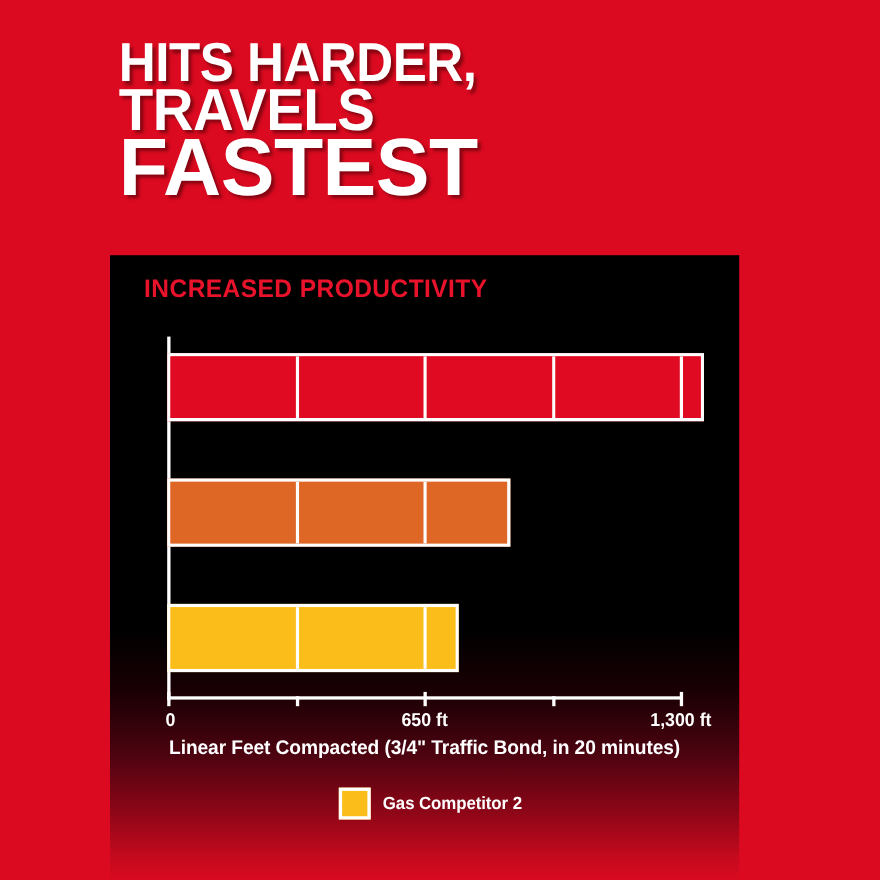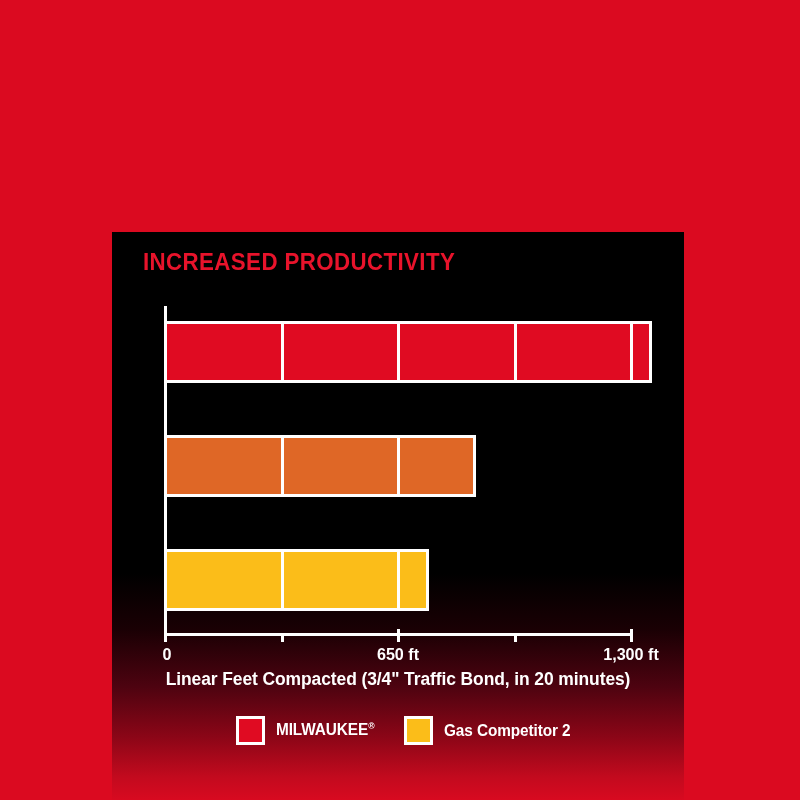--- a/index.html
+++ b/index.html
@@ -50,21 +50,21 @@
   }
   .headline .l3 {
     font-size: 74px;
     transform: scaleX(0.99);
     margin-top: -8px;
   }
 
   
   .panel {
     position: absolute;
-    left: 112px;
+    left: 100px;
     top: 232px;
     width: 572px;
     height: 568px;
     background: linear-gradient(to bottom,
         #000000 0%,
         #000000 60%,
         #1a0004 70%,
         #4d0310 80%,
         #8c0617 89%,
         #c30a1e 96%,
@@ -194,20 +194,25 @@
   .legend-label sup {
     font-size: 9px;
     vertical-align: super;
   }
 </style>
 </head>
 <body>
 
 <div id="ad">
 
+  <div class="headline">
+    <span class="line l1">HITS HARDER,</span>
+    <span class="line l2">TRAVELS</span>
+    <span class="line l3">FASTEST</span>
+  </div>
 
   <div class="panel">
 
     <div class="panel-title">INCREASED PRODUCTIVITY</div>
 
     <div class="plot" id="plot">
       <div class="y-axis"></div>
       <div class="x-axis"></div>
 
     <div class="tick major" style="left: 52px;"></div>
@@ -234,24 +239,20 @@
           <div class="seg" style="width: 116.5px; background: rgb(251, 189, 25);"></div>
           <div class="seg" style="width: 116.5px; background: rgb(251, 189, 25);"></div>
           <div class="seg" style="width: 26.1677px; background: rgb(251, 189, 25);"></div>
         </div>
       </div>
 
     <div class="axis-caption">Linear Feet Compacted (3/4" Traffic Bond, in 20 minutes)</div>
 
     <div class="legend" id="legend">
 
-    <div class="legend-item">
-          <span class="swatch" style="background: rgb(224, 11, 34);"></span>
-          <span class="legend-label">MILWAUKEE<sup>®</sup></span>
-        </div>
         <div class="legend-item">
           <span class="swatch" style="background: rgb(251, 189, 25);"></span>
           <span class="legend-label">Gas Competitor 2</span>
         </div>
       </div>
 
   </div>
 </div>
 
 </body></html>

